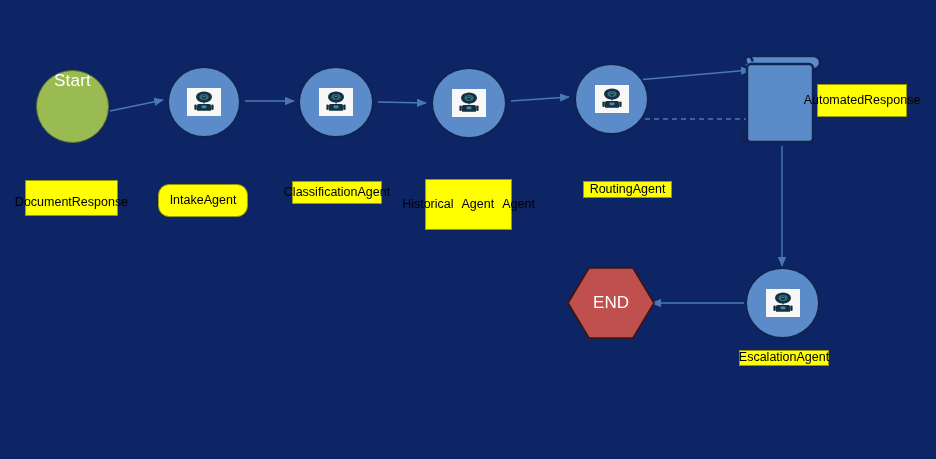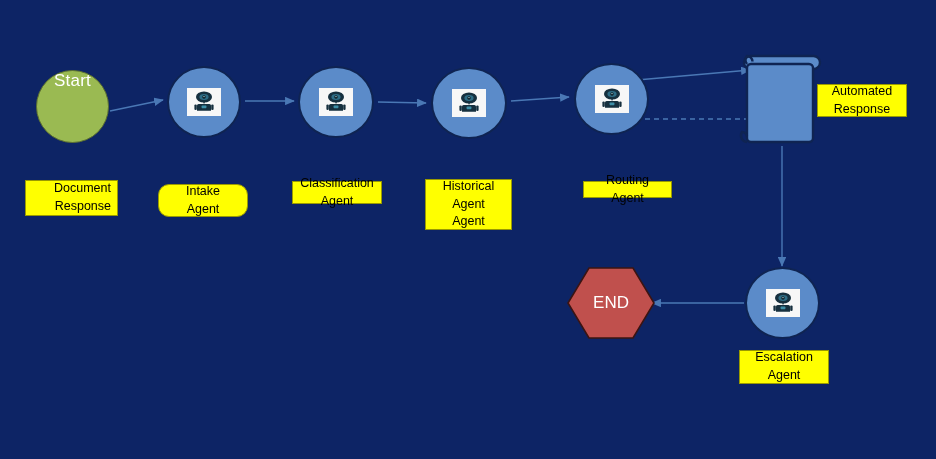--- a/index.html
+++ b/index.html
@@ -79,21 +79,20 @@
   }
   
   .caption {
     position: absolute;
     background: #ffff00;
     border: 1px solid #9a9a00;
     color: #000000;
     font-size: 12.5px;
     line-height: 1.42;
     display: flex;
-    flex-direction: column;
     justify-content: center;
     box-sizing: border-box;
     padding: 3px 6px;
   }
   .caption.center { align-items: center; text-align: center; }
   .caption.left { align-items: flex-end; text-align: left; }
 </style>
 </head>
 <body>
 
@@ -235,34 +234,34 @@
   <div class="caption center" style="left:158px; top:184px; width:90px; height:33px;border-radius:11px;">
     <span>Intake</span>
     <span>Agent</span>
   </div>
 
   <div class="caption center" style="left:292px; top:181px; width:90px; height:23px;">
     <span>Classification</span>
     <span>Agent</span>
   </div>
 
-  <div class="caption center" style="left:425px; top:179px; width:87px; height:51px;">
+  <div class="caption center" style="left:425px; top:179px; width:87px; height:51px;gap:8px;">
     <span>Historical</span>
     <span>Agent</span>
     <span>Agent</span>
   </div>
 
   <div class="caption center" style="left:583px; top:181px; width:89px; height:17px;">
     <span>Routing</span>
     <span>Agent</span>
   </div>
 
   <div class="caption center" style="left:817px; top:84px; width:90px; height:33px;">
     <span>Automated</span>
     <span>Response</span>
   </div>
 
-  <div class="caption center" style="left:739px; top:350px; width:90px; height:34px;">
+  <div class="caption center" style="left:739px; top:350px; width:90px; height:16px;">
     <span>Escalation</span>
     <span>Agent</span>
   </div>
 
 </div>
 
 </body></html>

